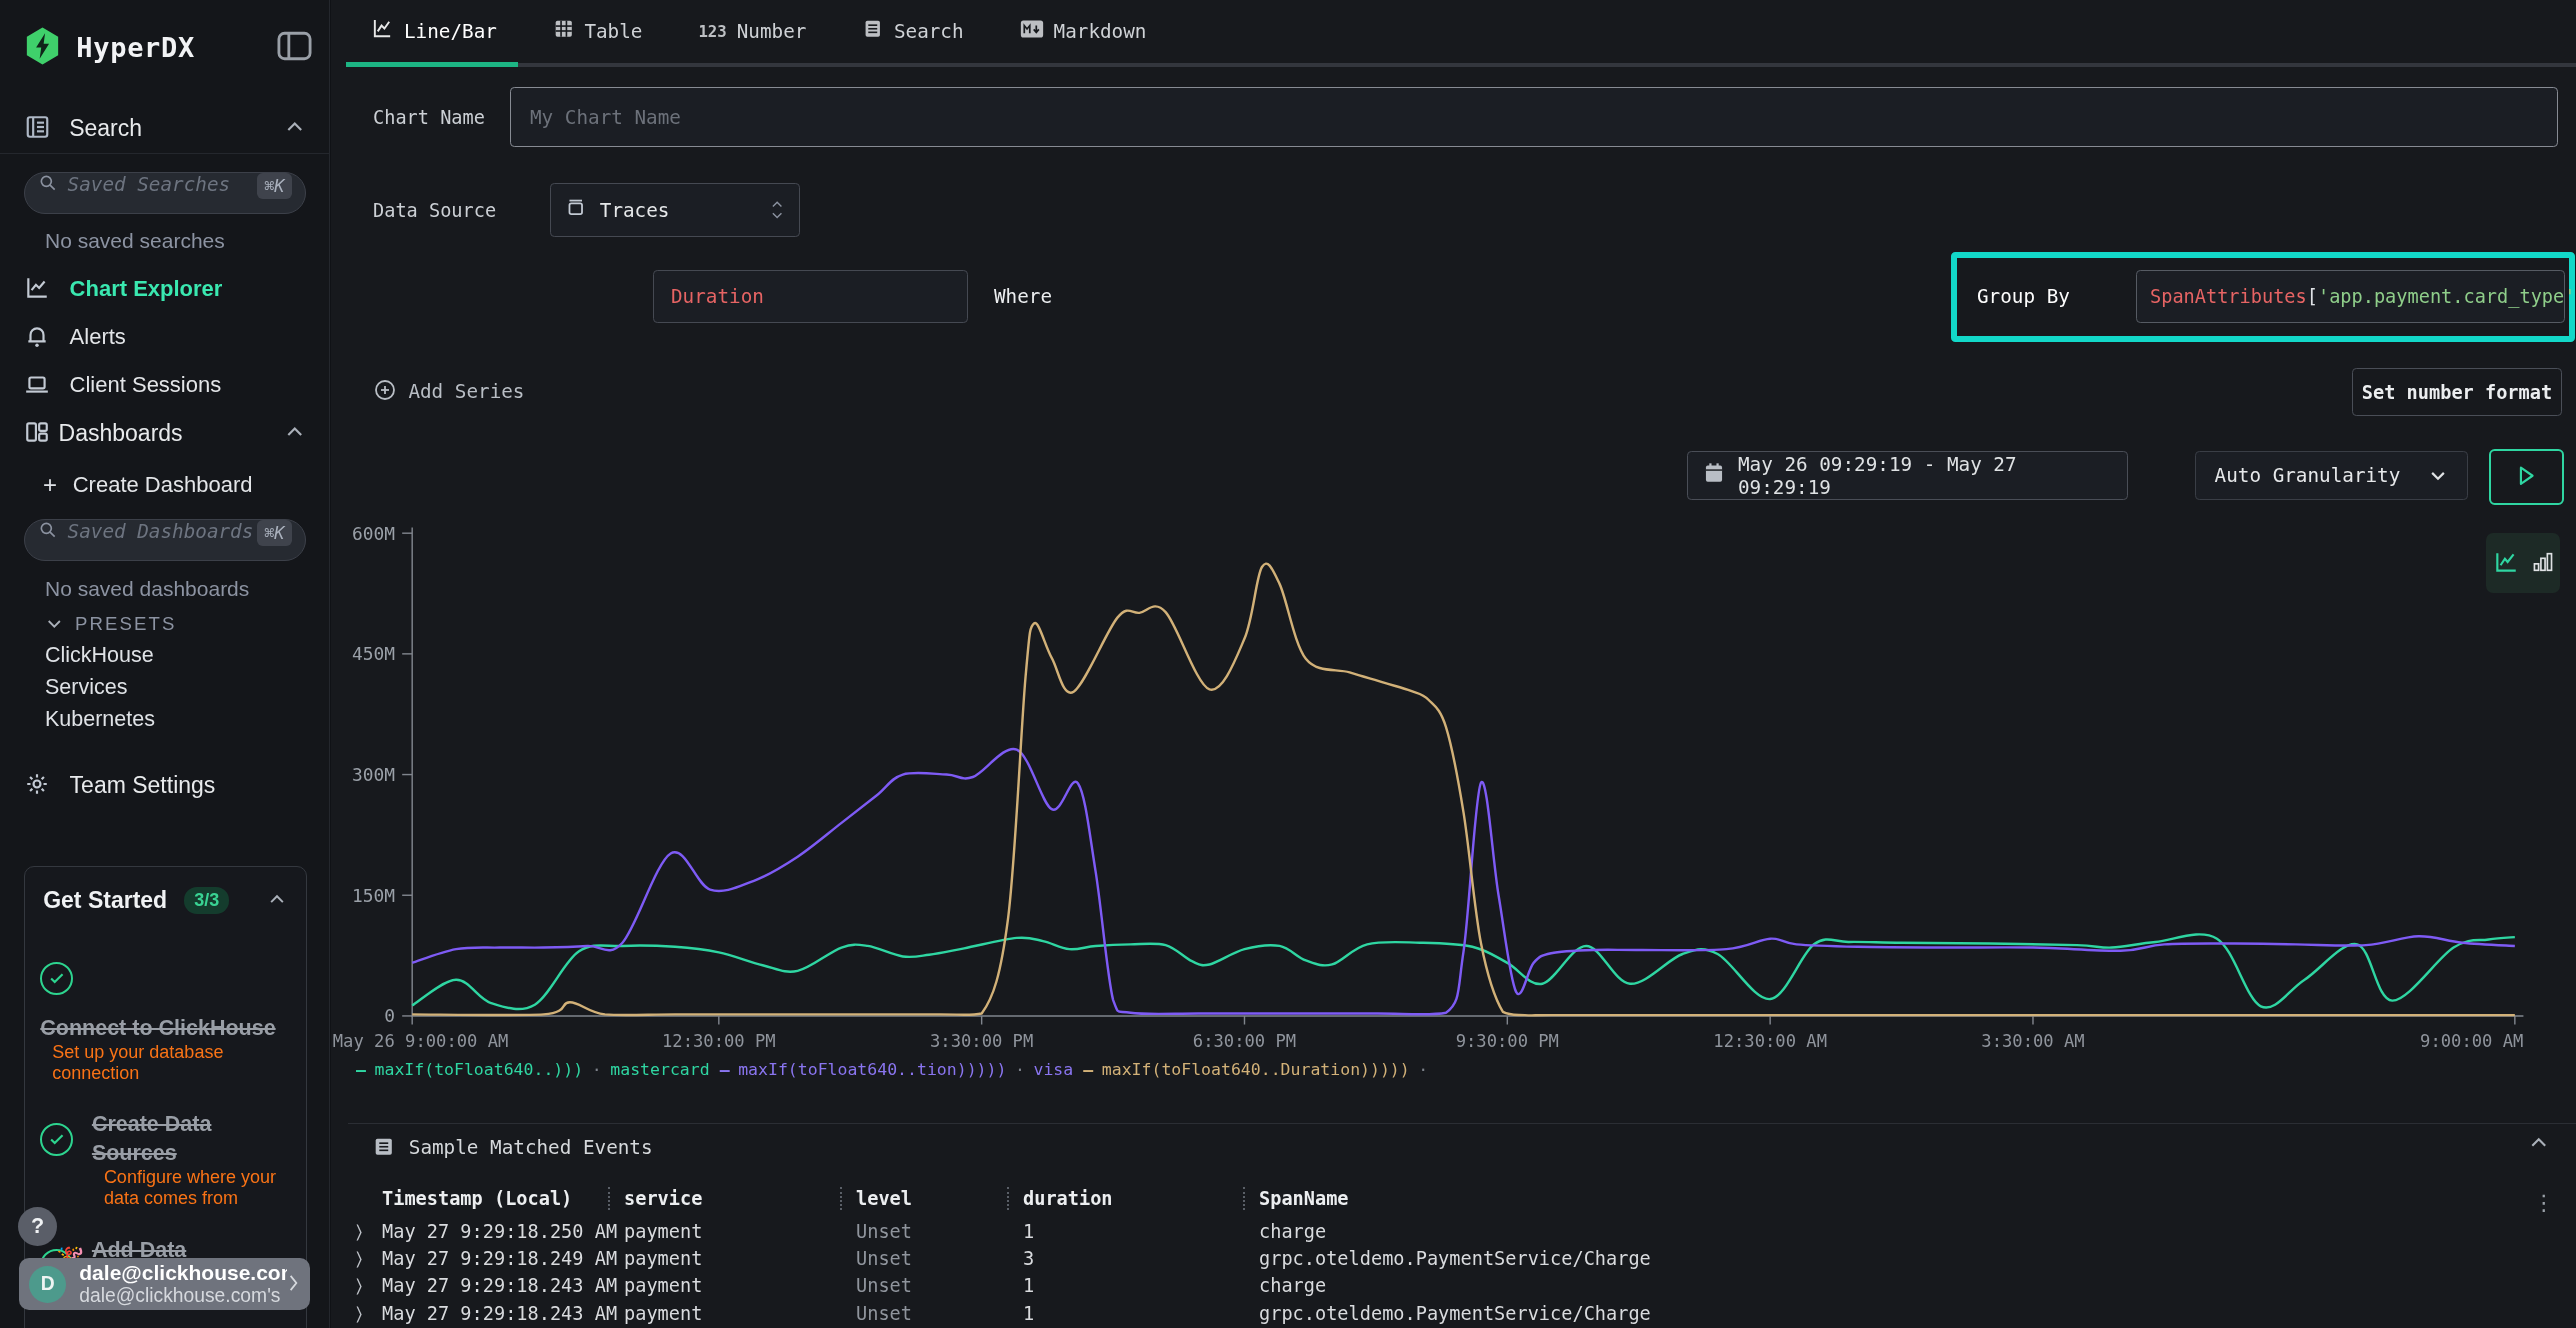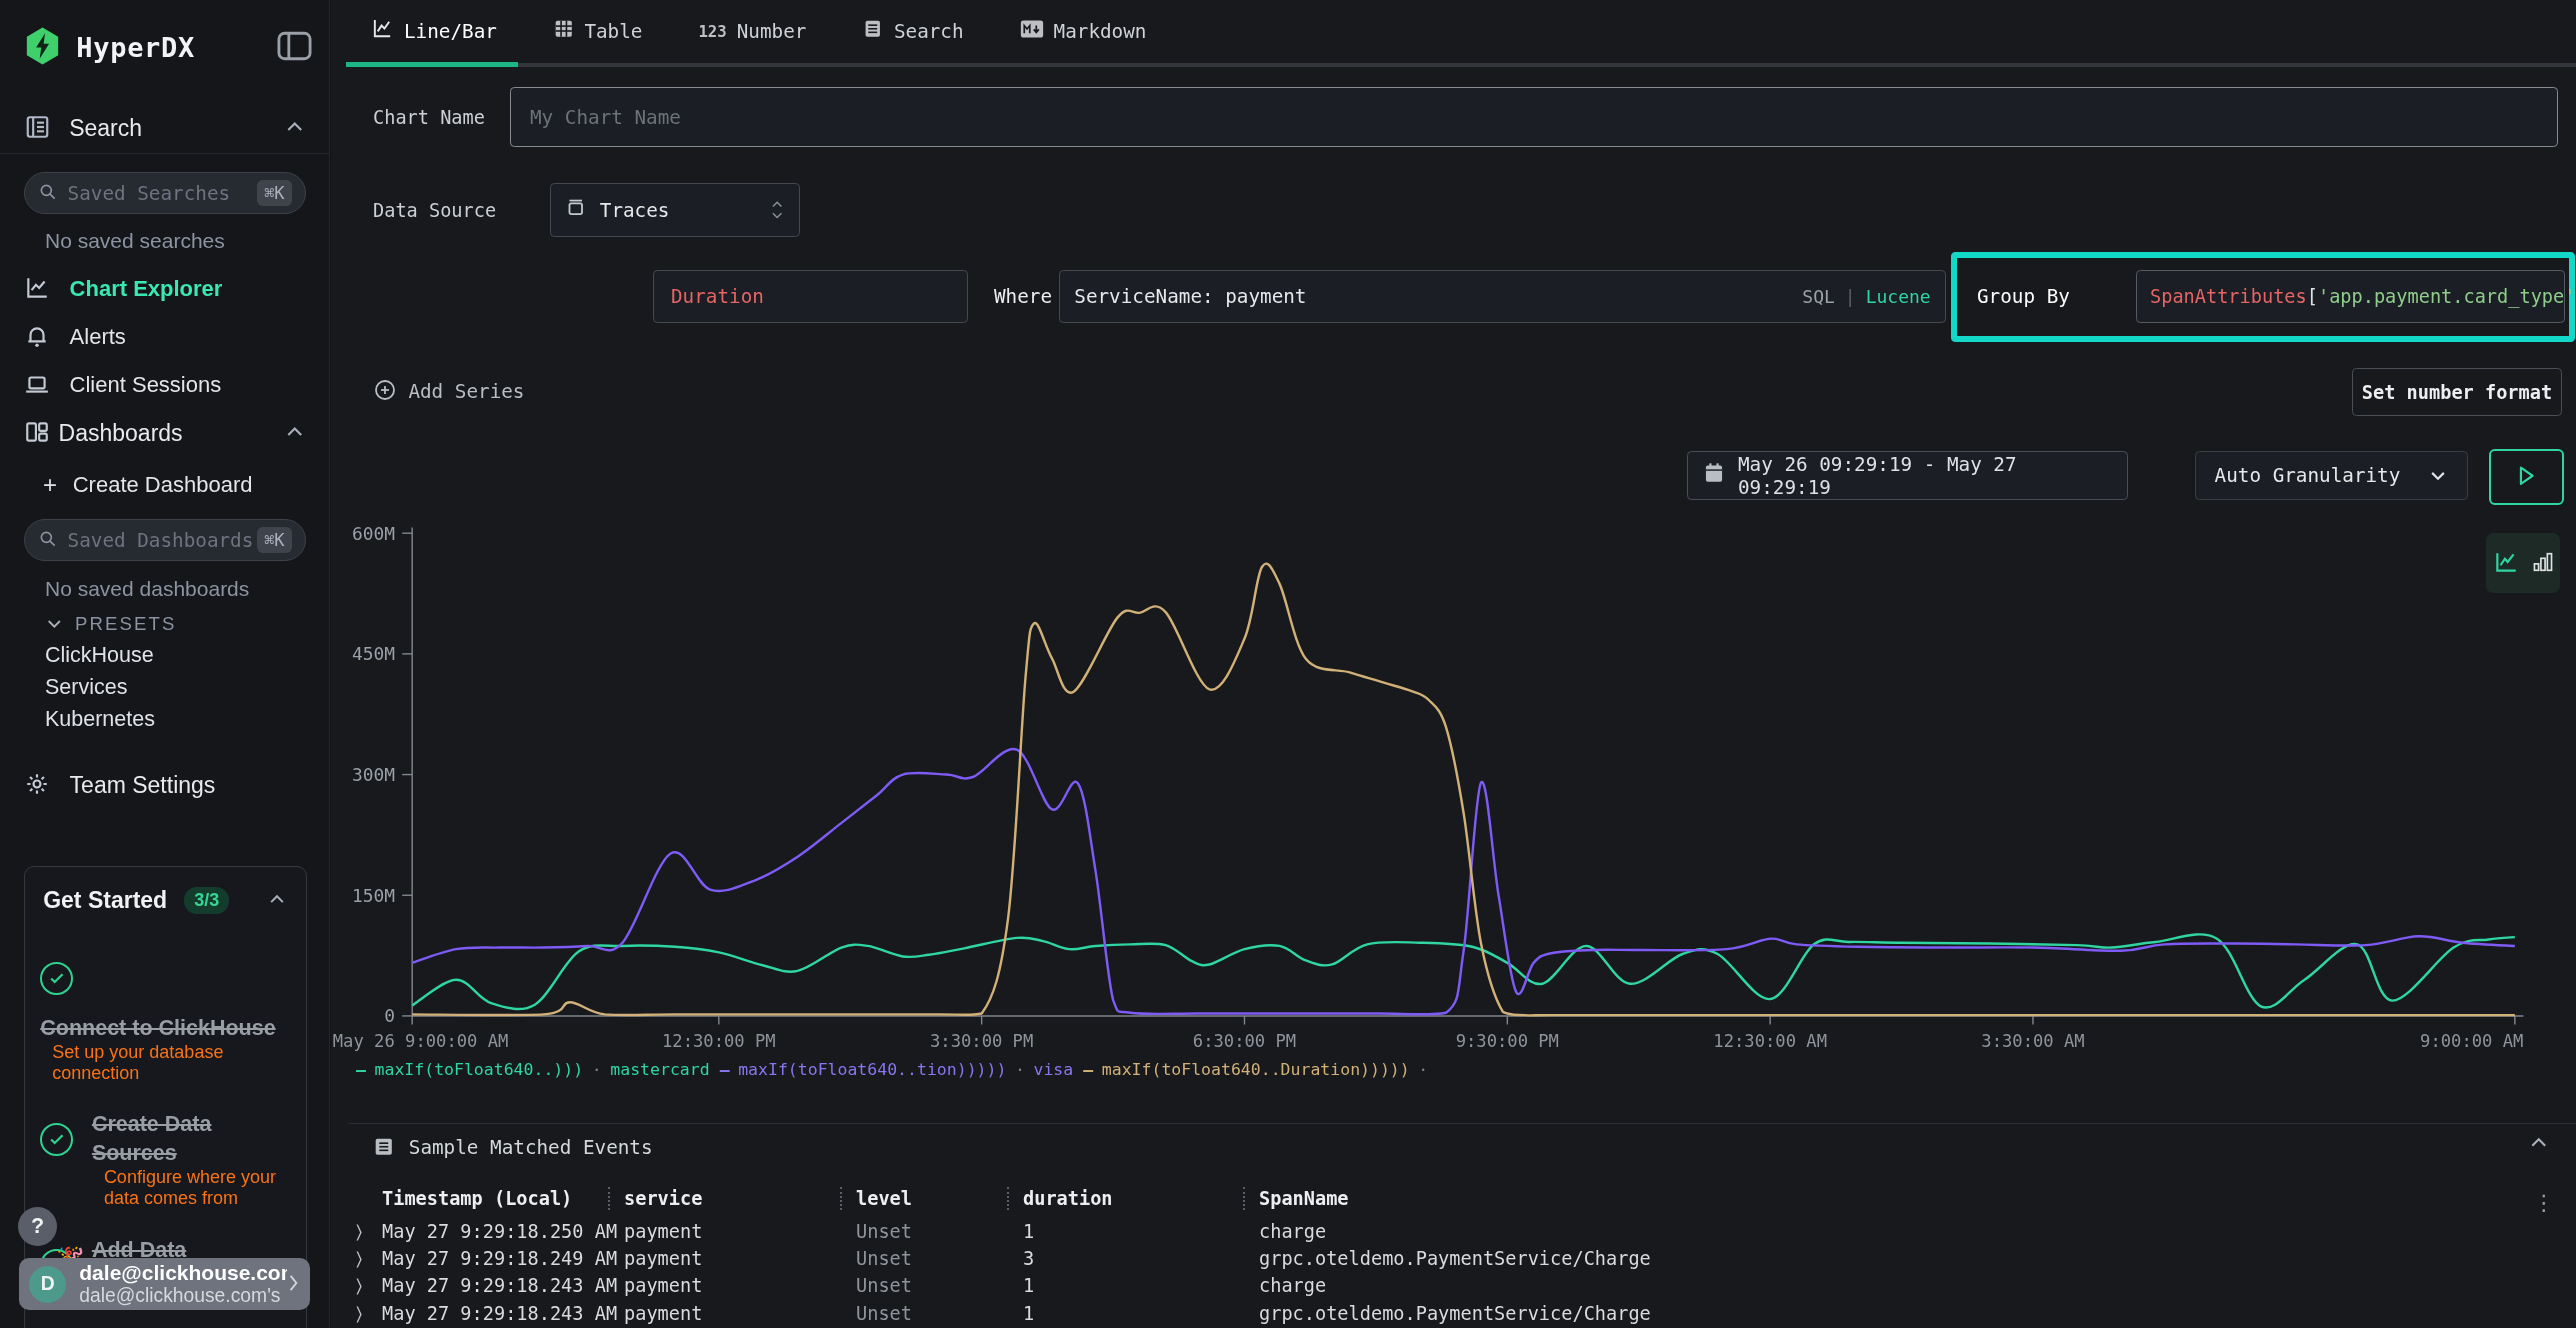--- a/index.html
+++ b/index.html
@@ -8,21 +8,21 @@
   .abs{position:absolute;}
   .mono{font-family:"DejaVu Sans Mono",monospace;}
 
   
   #sidebar{left:0;top:0;width:329px;height:1328px;background:#14161a;border-right:1.4px solid #24272d;}
   .side-divider{left:0;width:329px;height:1.4px;background:#24272d;}
   .brand-text{font-weight:bold;font-size:27px;color:#f2f3f5;letter-spacing:0.7px;}
   .section-label{font-size:23px;color:#e8eaec;}
   .nav-label{font-size:22px;color:#e3e5e8;}
   .nav-active{color:#3ae8b0;font-weight:600;}
-  .pill{background:#262a31;border:1.4px solid #3c4049;border-radius:21.5px;display:flex;align-items:center;padding:0 13px;box-sizing:border-box;}
+  .pill{background:#262a31;border:1.4px solid #3c4049;border-radius:21.5px;display:flex;align-items:flex-start;padding:0 13px;box-sizing:border-box;font-style:italic;}
   .pill .ph{color:#6d7480;font-size:19.3px;margin-left:10px;flex:1;}
   .kbd{background:#3f434c;color:#aab1bd;font-size:17px;border-radius:5.7px;padding:2.9px 7.2px;}
   .muted-note{color:#8c93a2;font-size:21px;}
   .preset-item{color:#dfe2e6;font-size:21.5px;}
   .presets-label{color:#8c93a2;font-size:18.6px;letter-spacing:2.1px;}
   .chev{stroke:#aab0b9;stroke-width:3;fill:none;}
   #get-started-card{left:23.6px;top:866px;width:283px;height:501px;border:1.4px solid #34383f;border-radius:10px;background:#16181d;box-sizing:border-box;}
   .gs-title{font-size:23px;font-weight:bold;color:#f0f2f4;}
   .gs-badge{background:#143c2d;color:#39d393;font-size:18px;font-weight:bold;border-radius:13px;padding:2.9px 10px;}
   .gs-item-title{font-size:21.5px;font-weight:600;color:#999ea6;text-decoration:line-through;line-height:1.32;}
@@ -336,28 +336,20 @@
       <svg width="14.3" height="8.6" viewBox="0 0 20 12">
           <polyline points="4,3 10,9 16,3" fill="none" stroke="#8b92a0" stroke-width="2"></polyline>
         </svg>
     </span>
   </div>
 
   <div class="abs field" style="left:322px;top:270px;width:315px;height:53px;padding:0 17px;">
     <span class="mono red">Duration</span>
   </div>
   <div class="abs mono" style="left:663px;top:285px;font-size:19.3px;color:#eceef0;">Where</div>
-  <div class="abs field" style="left:728px;top:270px;width:887px;height:53px;padding:0 14.3px;">
-    <span class="mono">ServiceName: payment</span>
-    <span style="margin-left:auto;display:flex;gap:10px;font-size:18px;">
-      <span class="mono gray">SQL</span>
-      <span class="mono" style="color:#5a5f66;">|</span>
-      <span class="mono teal">Lucene</span>
-    </span>
-  </div>
 
   <div id="groupby-highlight" class="abs"></div>
   <div class="abs mono" style="left:1646px;top:285px;font-size:19.3px;color:#fdfdfd;">Group By</div>
   <div class="abs field" style="left:1805px;top:270px;width:429px;height:53px;padding:0 13px;border-color:#565b63;">
     <span class="mono" style="font-size:18.6px;white-space:nowrap;">
       <span class="red">SpanAttributes</span><span style="color:#dfe2e6;">[</span><span class="grn">'app.payment.card_type'</span><span style="color:#dfe2e6;">]</span>
     </span>
   </div>
 
   <div class="abs" style="left:42px;top:378px;display:flex;align-items:center;gap:11.4px;color:#b9bec5;">

